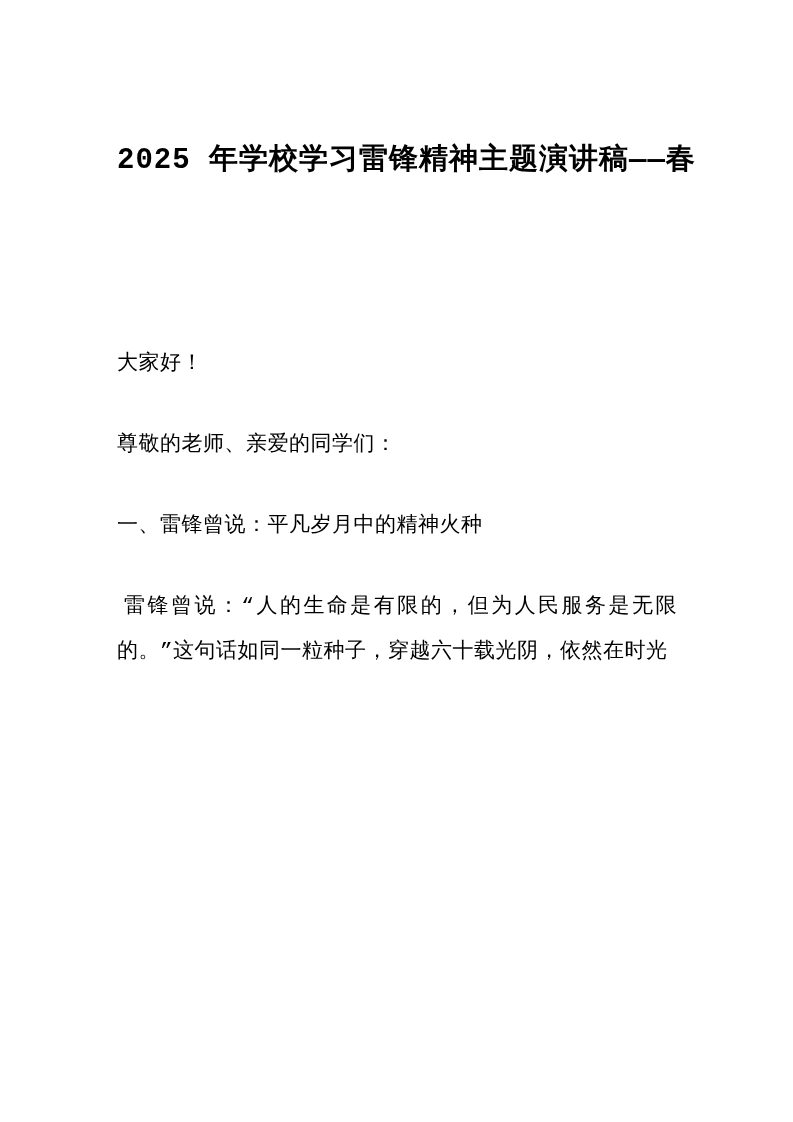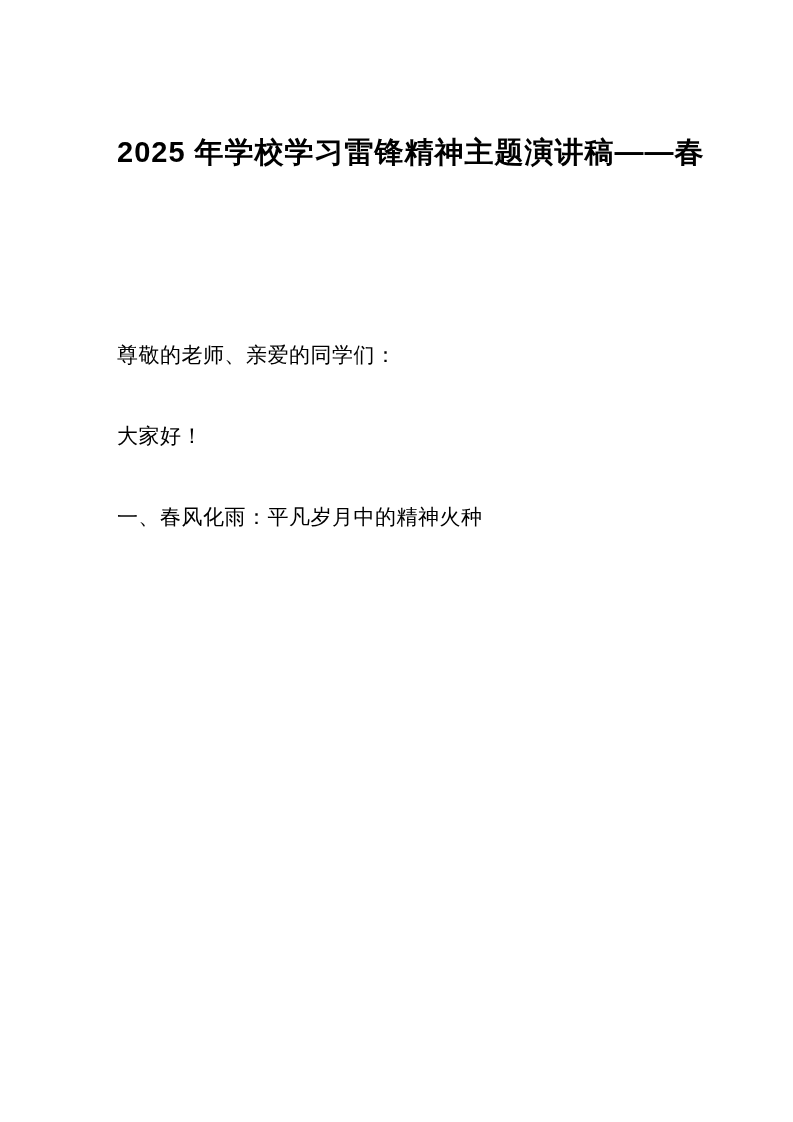--- a/index.html
+++ b/index.html
@@ -7,23 +7,23 @@
     padding: 0;
     background: #ffffff;
   }
   .page {
     position: relative;
     width: 793px;
     height: 1122px;
     margin: 0 auto;
     background: #ffffff;
     color: #000000;
-    font-family: Liberation Sans, sans-serif;
+    font-family: Liberation Mono, monospace;
     box-sizing: border-box;
-    padding: 0 116px 0 117px;
+    padding: 9px 116px 0 117px;
     overflow: hidden;
   }
   .doc-title {
     margin: 106px 0 0 0;
     font-size: 29px;
     font-weight: 700;
     line-height: 92px;
     text-align: center;
     letter-spacing: 1px;
     white-space: nowrap;
@@ -47,17 +47,18 @@
 </style>
 </head>
 <body>
 
 <div class="page">
   <h1 class="doc-title">
     <div>2025 年学校学习雷锋精神主题演讲稿——春</div>
   </h1>
 
   <div class="body-text">
+    <p class="para">大家好！</p>
     <p class="para">尊敬的老师、亲爱的同学们：</p>
-    <p class="para">大家好！</p>
-    <p class="para">一、春风化雨：平凡岁月中的精神火种</p>
+    <p class="para">一、雷锋曾说：平凡岁月中的精神火种</p>
+    <p class="para quote-para">雷锋曾说：“人的生命是有限的，但为人民服务是无限的。”这句话如同一粒种子，穿越六十载光阴，依然在时光</p>
   </div>
 </div>
 
 </body></html>

